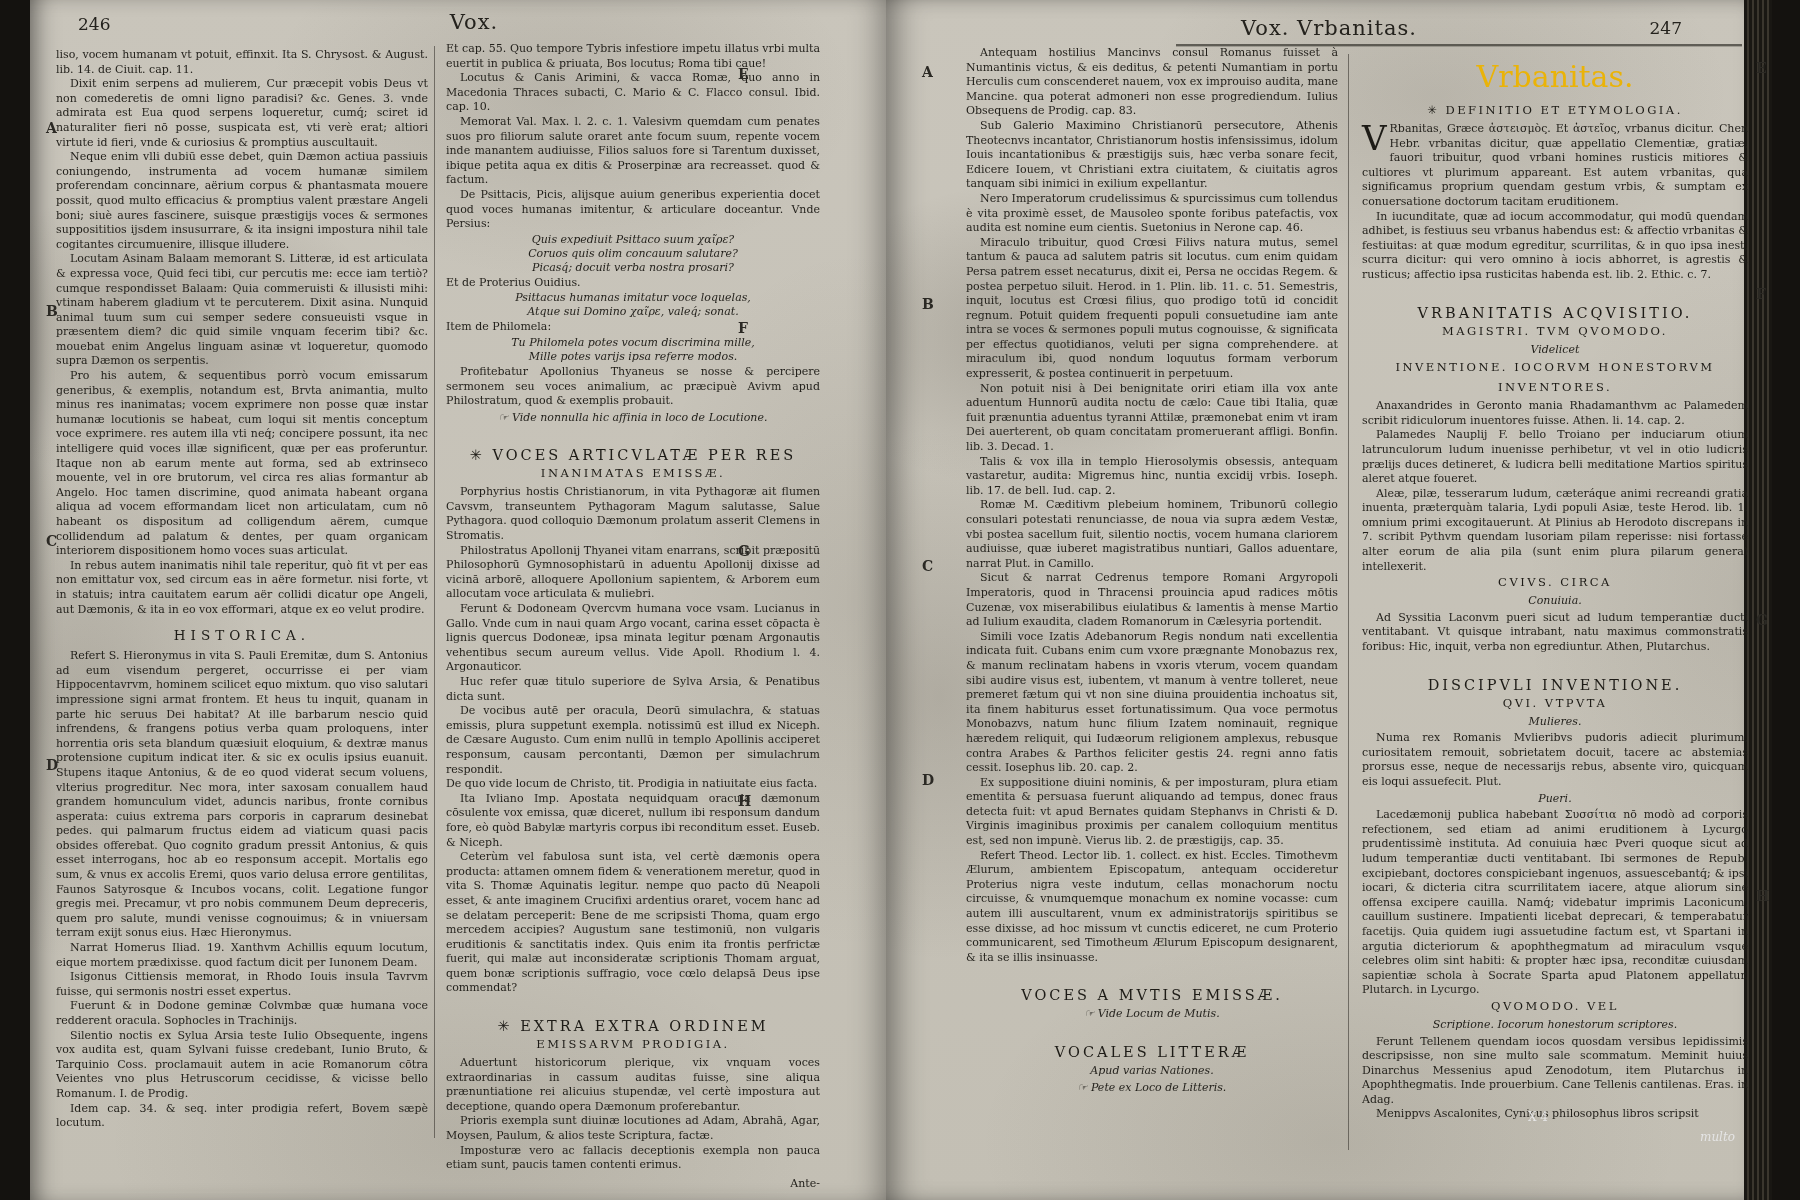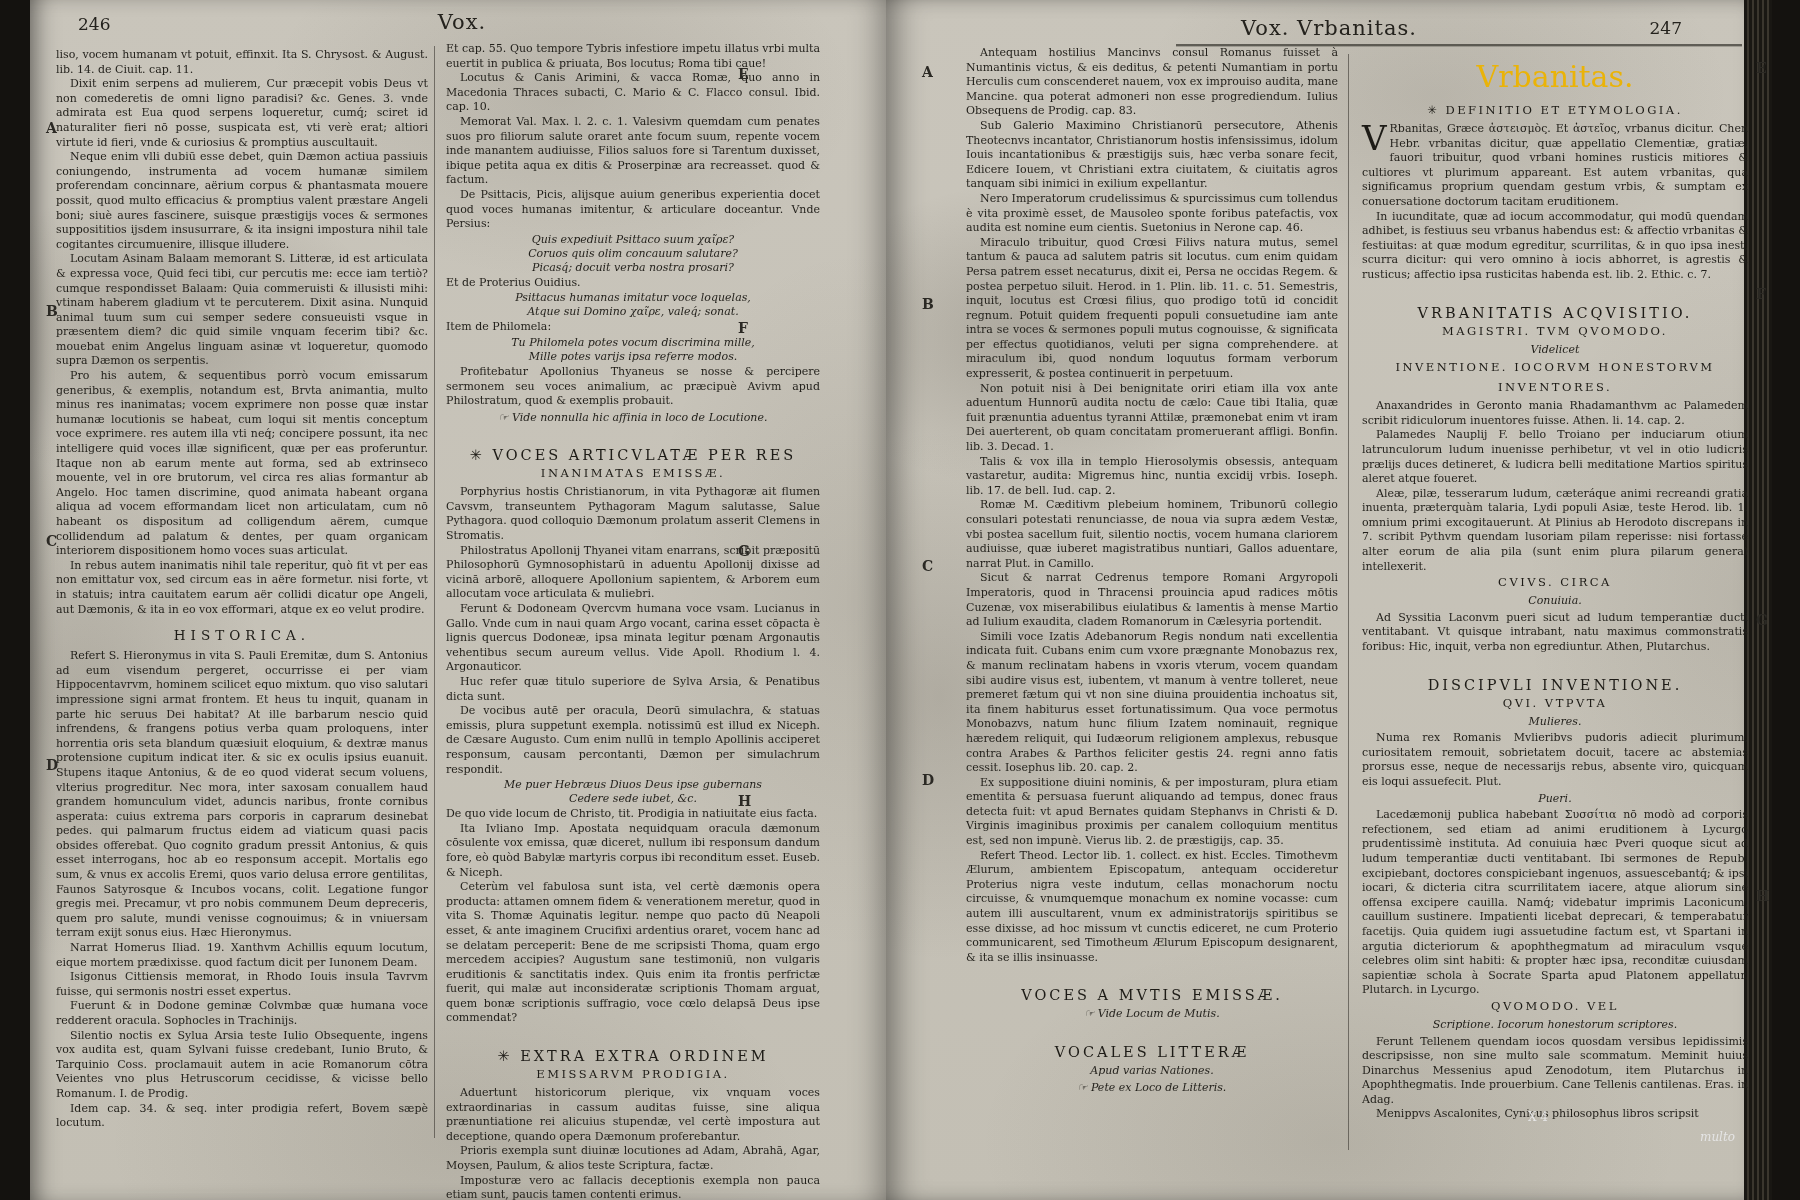--- a/index.html
+++ b/index.html
@@ -44,21 +44,21 @@
   .hitalic{text-align:center;font-style:italic;margin:2px 0;}
   .catchrow{text-align:right;font-size:11px;margin-top:4px;}
   .dropcap{float:left;font-size:34px;line-height:28px;padding:2px 3px 0 0;color:#1d1b16;}
   .sig{position:absolute;font-size:12px;color:#e5e5e5;text-align:right;}
 </style>
 </head>
 <body>
 
 <div class="page" id="page-left">
   <div class="pagenum" style="left:48px;top:14px;">246</div>
-  <div class="runhead" style="left:4px;width:856px;top:10px;text-align:center;">Vox.</div>
+  <div class="runhead" style="left:16px;width:856px;top:10px;text-align:center;">Vox.</div>
   <div class="vrule" style="left:404px;top:46px;height:1092px;"></div>
 </div>
 
 <div class="page" id="page-right">
   <div class="runhead" style="left:0;width:886px;top:16px;text-align:center;">Vox. Vrbanitas.</div>
   <div class="pagenum" style="right:90px;top:18px;">247</div>
   <div class="hrule" style="left:290px;top:44px;width:566px;"></div>
   <div class="vrule" style="left:462px;top:54px;height:1096px;"></div>
   <div class="edge-stack"></div>
 </div>
@@ -100,24 +100,20 @@
     </div>
     <p class="para">Profitebatur Apollonius Thyaneus se nosse &amp; percipere sermonem seu voces animalium, ac præcipuè Avivm apud Philostratum, quod &amp; exemplis probauit.</p>
     <div class="note">☞  Vide nonnulla hic affinia in loco de Locutione.</div>
     <div class="hcaps sz1">✳ VOCES ARTICVLATÆ PER RES</div>
     <div class="hcaps sz2">INANIMATAS EMISSÆ.</div>
     <p class="para">Porphyrius hostis Christianorum, in vita Pythagoræ ait flumen Cavsvm, transeuntem Pythagoram Magum salutasse, Salue Pythagora. quod colloquio Dæmonum prolatum asserit Clemens in Stromatis.</p>
     <p class="para">Philostratus Apollonij Thyanei vitam enarrans, scribit præpositū Philosophorū Gymnosophistarū in aduentu Apollonij dixisse ad vicinā arborē, alloquere Apollonium sapientem, &amp; Arborem eum allocutam voce articulata &amp; muliebri.</p>
     <p class="para">Ferunt &amp; Dodoneam Qvercvm humana voce vsam. Lucianus in Gallo. Vnde cum in naui quam Argo vocant, carina esset cōpacta è lignis quercus Dodoneæ, ipsa minata legitur pœnam Argonautis vehentibus secum aureum vellus. Vide Apoll. Rhodium l. 4. Argonauticor.</p>
     <p class="para">Huc refer quæ titulo superiore de Sylva Arsia, &amp; Penatibus dicta sunt.</p>
     <p class="para">De vocibus autē per oracula, Deorū simulachra, &amp; statuas emissis, plura suppetunt exempla. notissimū est illud ex Niceph. de Cæsare Augusto. Cum enim nullū in templo Apollinis acciperet responsum, causam percontanti, Dæmon per simulachrum respondit.</p>
-    <div class="verse">
-      <div>Me puer Hebræus Diuos Deus ipse gubernans</div>
-      <div>Cedere sede iubet, &amp;c.</div>
-    </div>
     <p class="para ni">De quo vide locum de Christo, tit. Prodigia in natiuitate eius facta.</p>
     <p class="para">Ita Ivliano Imp. Apostata nequidquam oracula dæmonum cōsulente vox emissa, quæ diceret, nullum ibi responsum dandum fore, eò quòd Babylæ martyris corpus ibi reconditum esset. Euseb. &amp; Niceph.</p>
     <p class="para">Ceterùm vel fabulosa sunt ista, vel certè dæmonis opera producta: attamen omnem fidem &amp; venerationem meretur, quod in vita S. Thomæ Aquinatis legitur. nempe quo pacto dū Neapoli esset, &amp; ante imaginem Crucifixi ardentius oraret, vocem hanc ad se delatam perceperit: Bene de me scripsisti Thoma, quam ergo mercedem accipies? Augustum sane testimoniū, non vulgaris eruditionis &amp; sanctitatis index. Quis enim ita frontis perfrictæ fuerit, qui malæ aut inconsideratæ scriptionis Thomam arguat, quem bonæ scriptionis suffragio, voce cœlo delapsā Deus ipse commendat?</p>
     <div class="hcaps sz1">✳ EXTRA EXTRA ORDINEM</div>
     <div class="hcaps sz2">EMISSARVM PRODIGIA.</div>
     <p class="para">Aduertunt historicorum plerique, vix vnquam voces extraordinarias in cassum auditas fuisse, sine aliqua prænuntiatione rei alicuius stupendæ, vel certè impostura aut deceptione, quando opera Dæmonum proferebantur.</p>
     <p class="para">Prioris exempla sunt diuinæ locutiones ad Adam, Abrahā, Agar, Moysen, Paulum, &amp; alios teste Scriptura, factæ.</p>
     <p class="para">Imposturæ vero ac fallacis deceptionis exempla non pauca etiam sunt, paucis tamen contenti erimus.</p>
     <div class="catchrow">Ante-</div>
   </div>

